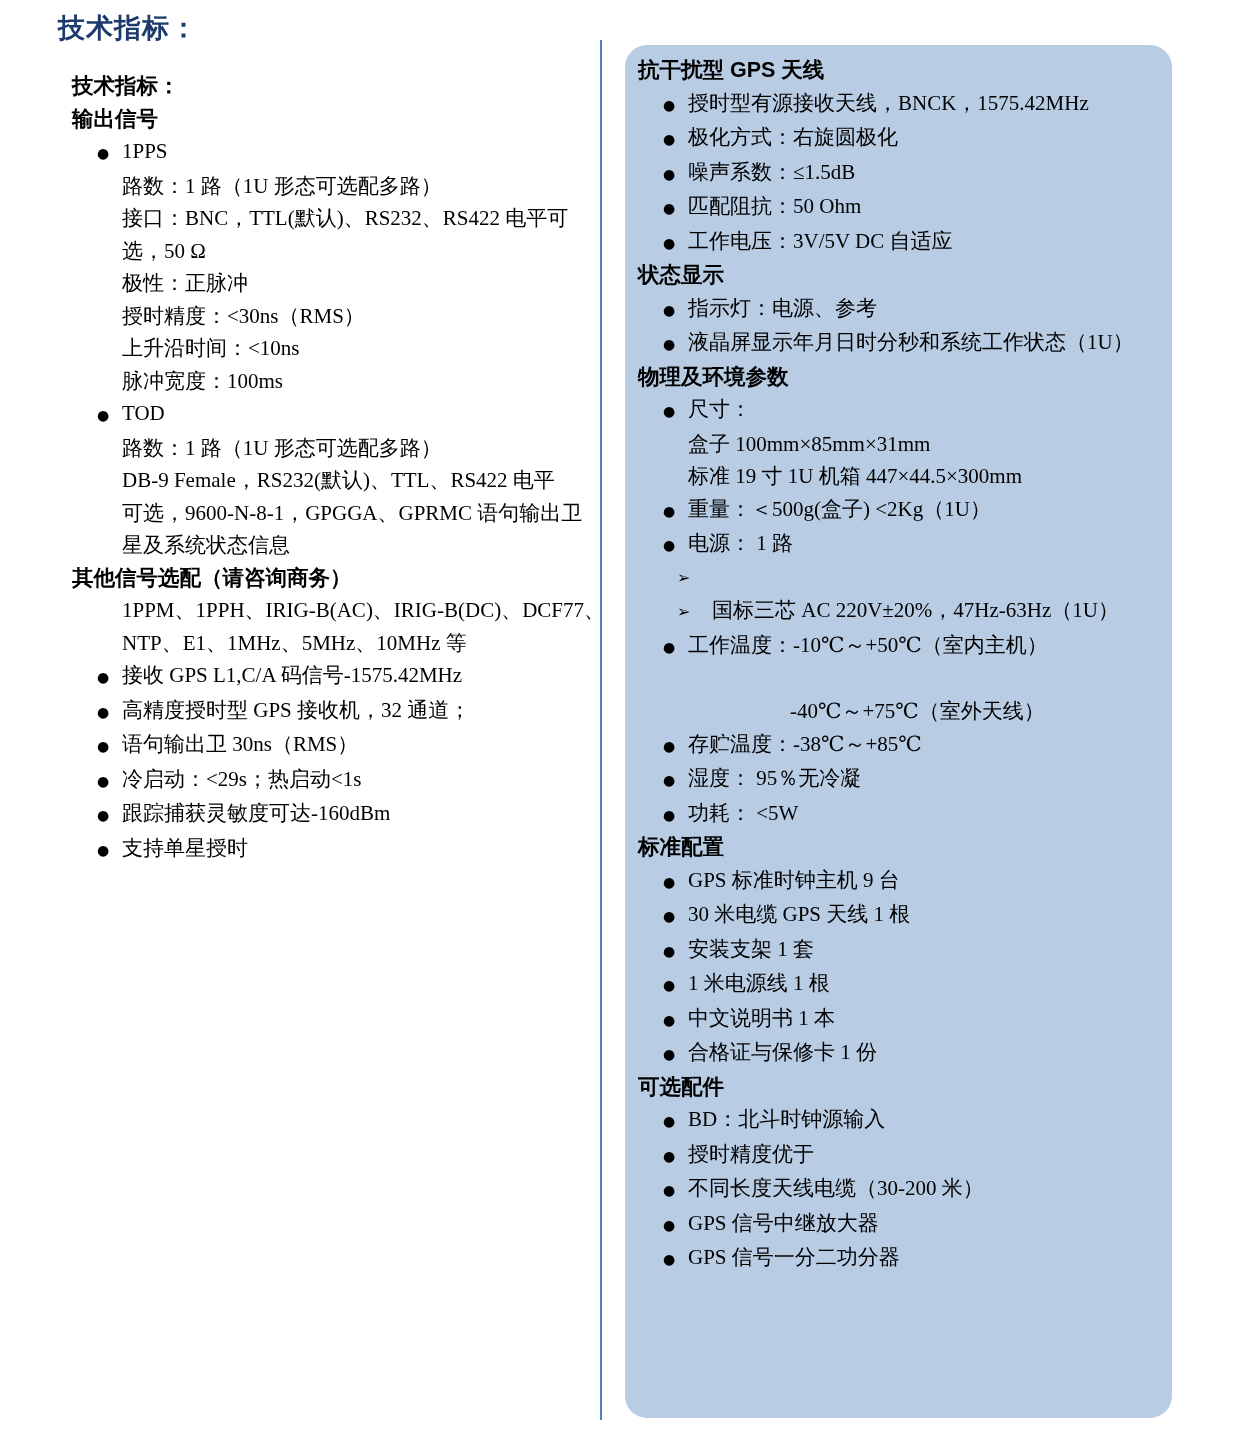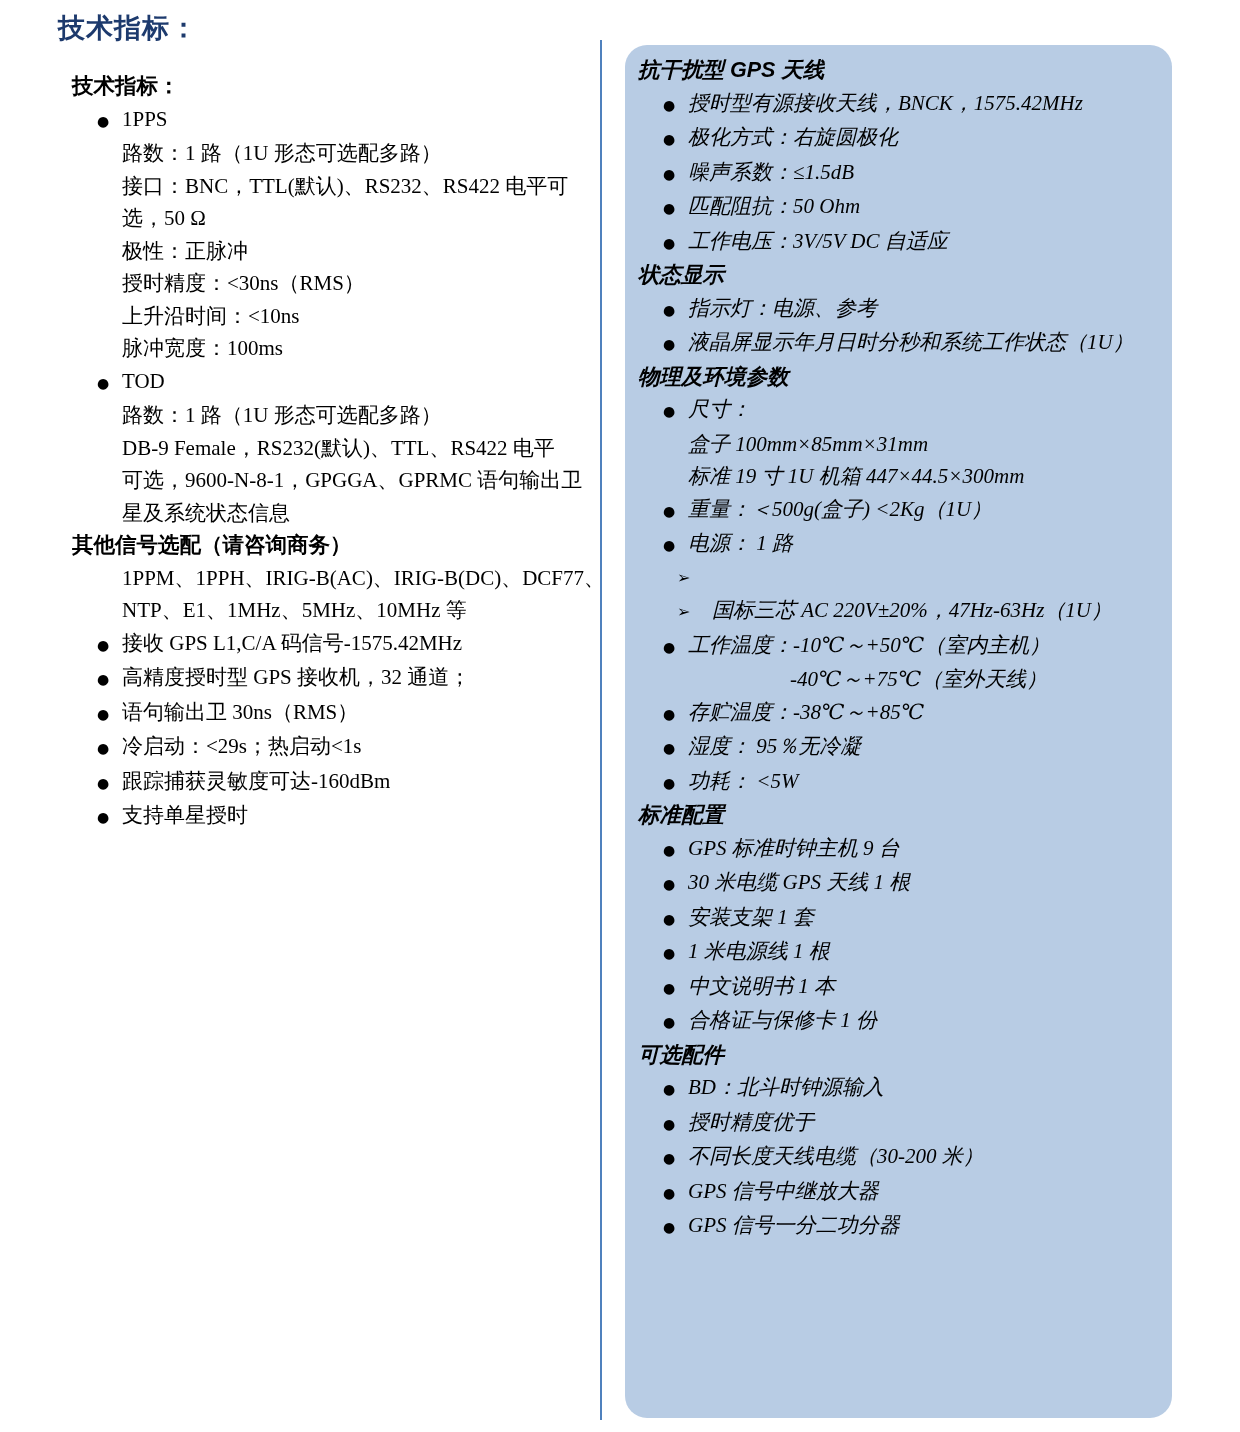--- a/index.html
+++ b/index.html
@@ -17,51 +17,51 @@
     position:absolute;left:600px;top:40px;width:2px;height:1380px;
     background:#4f81bd;
   }
   .left-col{
     position:absolute;left:72px;top:70px;width:520px;
   }
   .spec-box{
     position:absolute;left:625px;top:45px;width:547px;height:1373px;
     background:#b8cce4;border-radius:22px;box-sizing:border-box;
     padding:9px 16px 0 13px;
-    font-style:italic;
   }
   .row{
     font-size:21px;line-height:32.5px;white-space:nowrap;
   }
   .row.h{
     font-family:"Liberation Sans","DejaVu Sans",sans-serif;
     font-weight:700;font-size:21.5px;
   }
   .row.b{display:flex;align-items:baseline;padding-left:25px;}
   .row.b .marker{
     width:25px;flex:0 0 25px;font-size:14px;line-height:32.5px;
     font-family:"DejaVu Sans",sans-serif;
   }
   .row.p{padding-left:50px;}
-  .row.p2{padding-left:152px;}
+  .row.p2{padding-left:152px;margin-top:32px;}
   .row.s{display:flex;align-items:baseline;padding-left:39px;}
   .row.s .marker{
     width:35px;flex:0 0 35px;font-size:16px;line-height:32.5px;
     font-family:"DejaVu Sans",sans-serif;
   }
 </style>
 </head>
 <body>
 
 <div class="page-title">技术指标：</div>
 
 <div class="divider"></div>
 
 <div class="left-col">
     <div class="row h">技术指标：</div>
+    <div class="row h">输出信号</div>
     <div class="row b">
       <span class="marker">●</span>
       <span class="txt">1PPS</span>
     </div>
     <div class="row p">路数：1 路（1U 形态可选配多路）</div>
     <div class="row p">接口：BNC，TTL(默认)、RS232、RS422 电平可</div>
     <div class="row p">选，50 Ω</div>
     <div class="row p">极性：正脉冲</div>
     <div class="row p">授时精度：&lt;30ns（RMS）</div>
     <div class="row p">上升沿时间：&lt;10ns</div>

